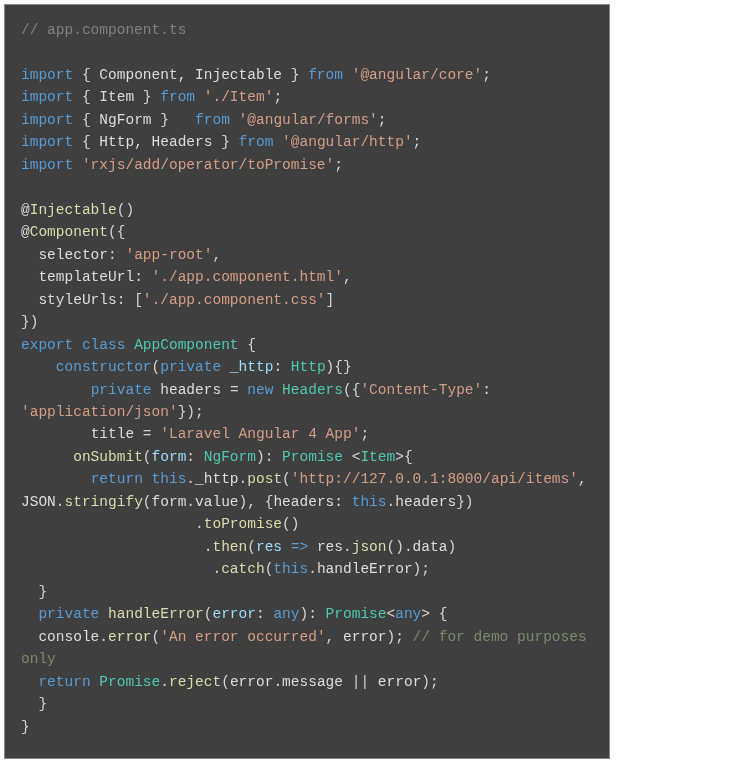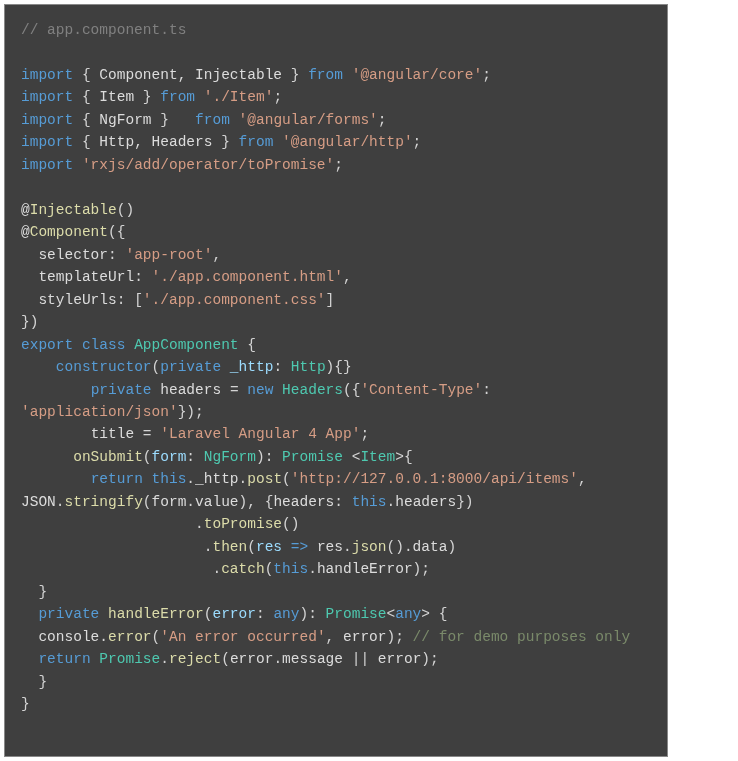--- a/index.html
+++ b/index.html
@@ -7,21 +7,21 @@
     background: #fff;
     padding: 4px;
     font-family: Consolas, 'Courier New', monospace;
     font-size: 14.5px;
     line-height: 1.55;
   }
   .code-block {
     background: #3f3f3f;
     border: 1px solid #888;
     padding: 14px 16px 20px 16px;
-    width: 664px;
+    width: 606px;
     min-height: 753px;
     color: #dcdcdc;
   }
   pre {
     white-space: pre-wrap;
     word-wrap: break-word;
     font-family: Consolas, 'Courier New', monospace;
   }
   .t-comment { color: #808080; }
   .t-comment2 { color: #7a8a6a; }

